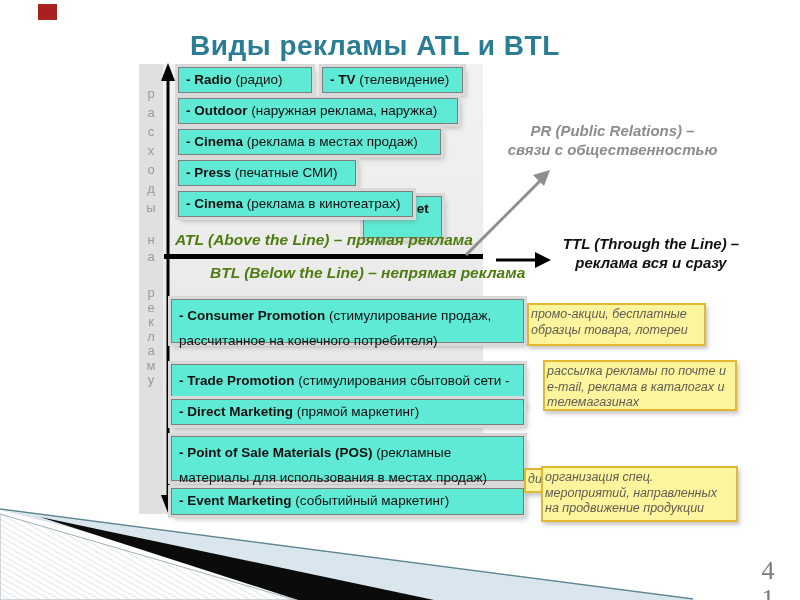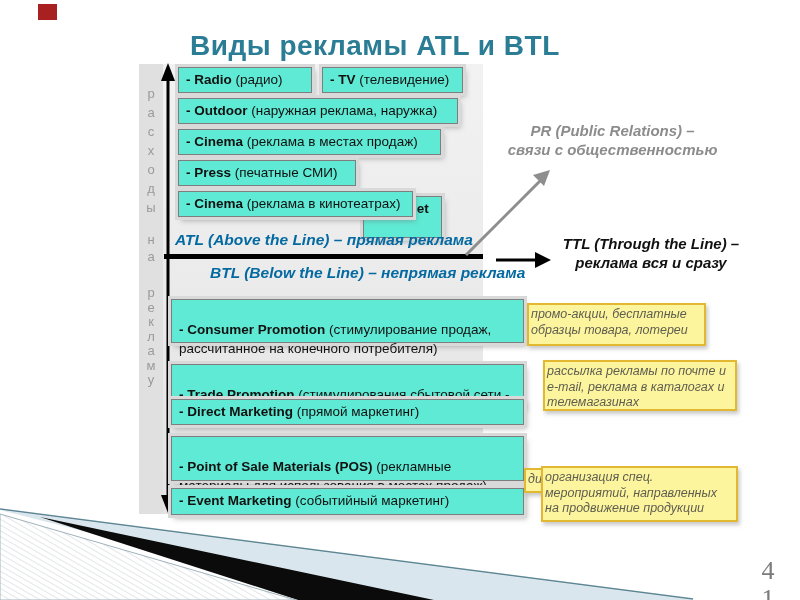--- a/index.html
+++ b/index.html
@@ -14,23 +14,23 @@
   #axis-strip{left:139px;top:64px;width:24px;height:450px;background:#e0e0e0;}
 
   .axis-word{left:141px;width:20px;text-align:center;color:#9a9a9a;font-size:13px;white-space:pre-line;}
   #axis-w1{top:84px;line-height:19px;}
   #axis-w2{top:231px;line-height:17px;}
   #axis-w3{top:286px;line-height:14.5px;}
 
   .wbox{background:#5eead4;border:1px solid #7e7e7e;box-shadow:0 0 0 3px #d9d9d9,3px 4px 5px rgba(110,110,110,.45);
         font-size:13.5px;color:#111;padding:2px 7px;line-height:20px;}
   .wbox b{font-weight:bold;}
-  .two{line-height:19px;padding-top:20px;}
+  .two{line-height:25px;padding-top:3px;}
 
-  .divlabel{font-style:italic;font-weight:bold;font-size:15.5px;color:#0369a1;white-space:nowrap;}
+  .divlabel{font-style:italic;font-weight:bold;font-size:15.5px;color:#4d7c0f;white-space:nowrap;}
 
   .note{background:#fdf49e;border:2px solid #e2b832;padding:2px 2px;font-style:italic;
         font-size:12.5px;line-height:15.5px;color:#5e5e50;box-shadow:2px 3px 4px rgba(120,120,120,.4);}
 
   .callout{font-style:italic;font-weight:bold;font-size:15px;text-align:center;white-space:pre-line;line-height:19px;}
   #pr-label{left:505px;top:121px;width:215px;color:#8c8c8c;}
   #ttl-label{left:552px;top:234px;width:198px;color:#111;}
 
   #accent-square{left:38px;top:4px;width:19px;height:16px;background:#a82120;}
 

